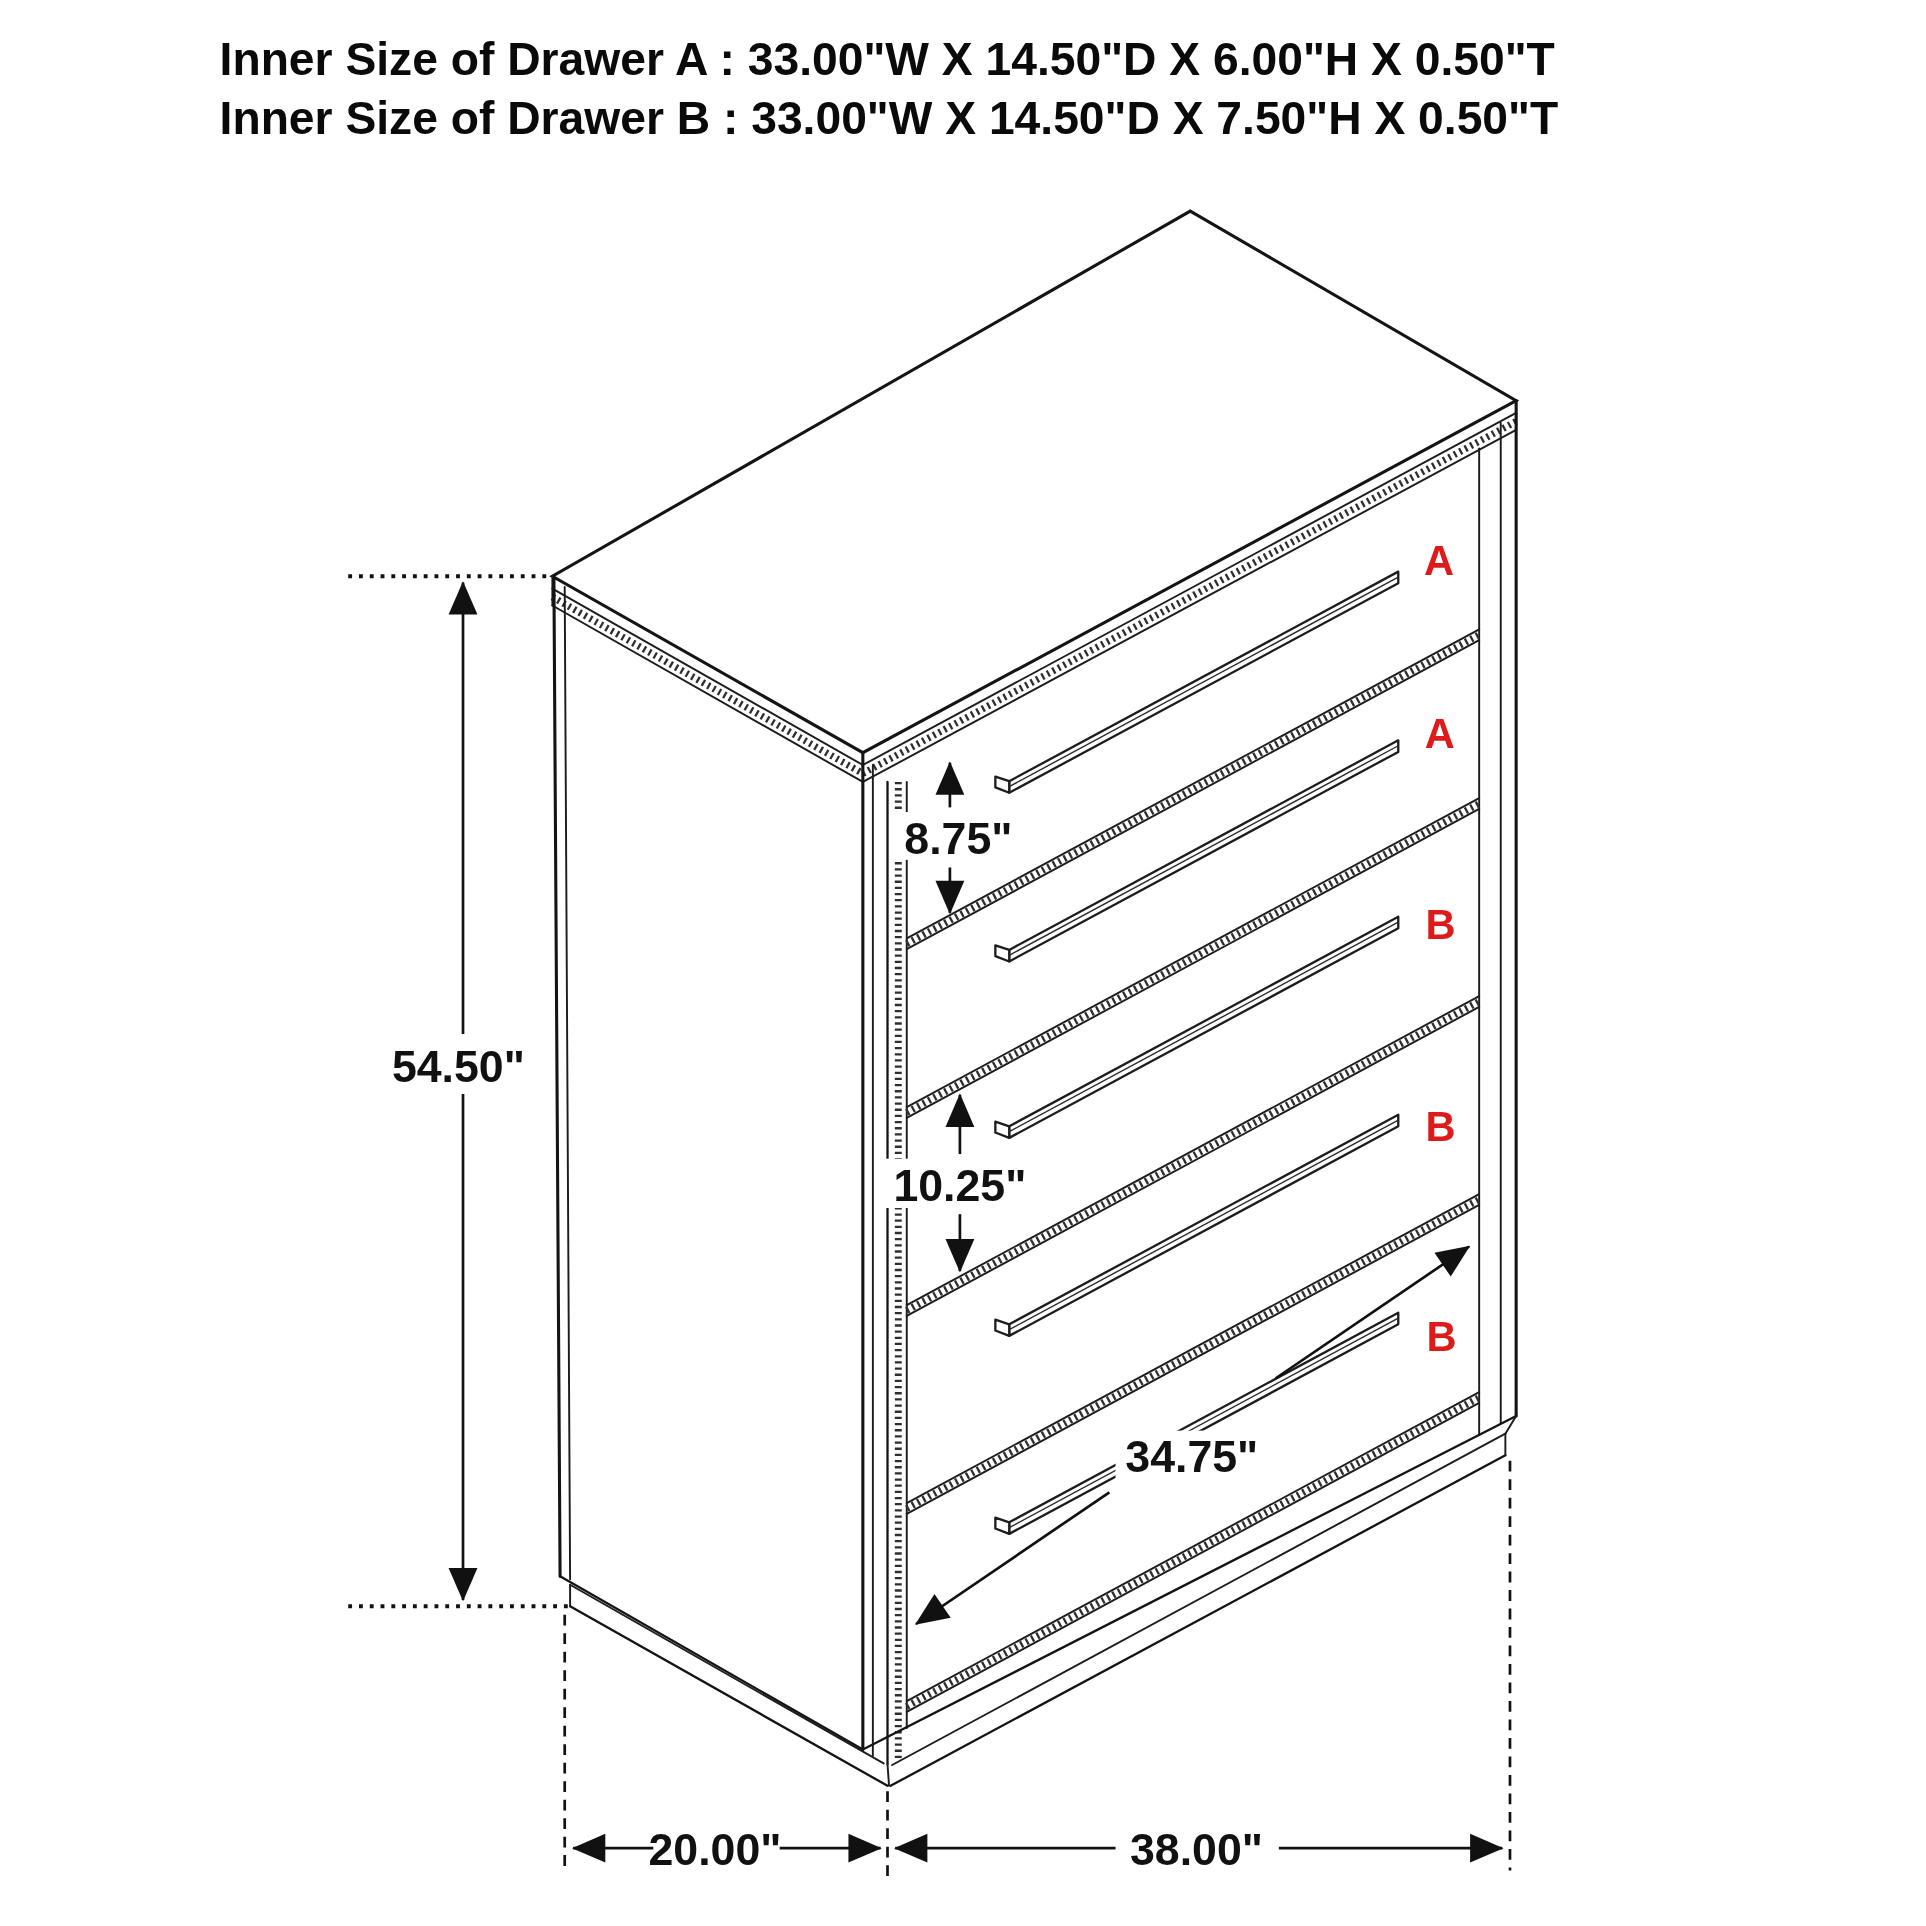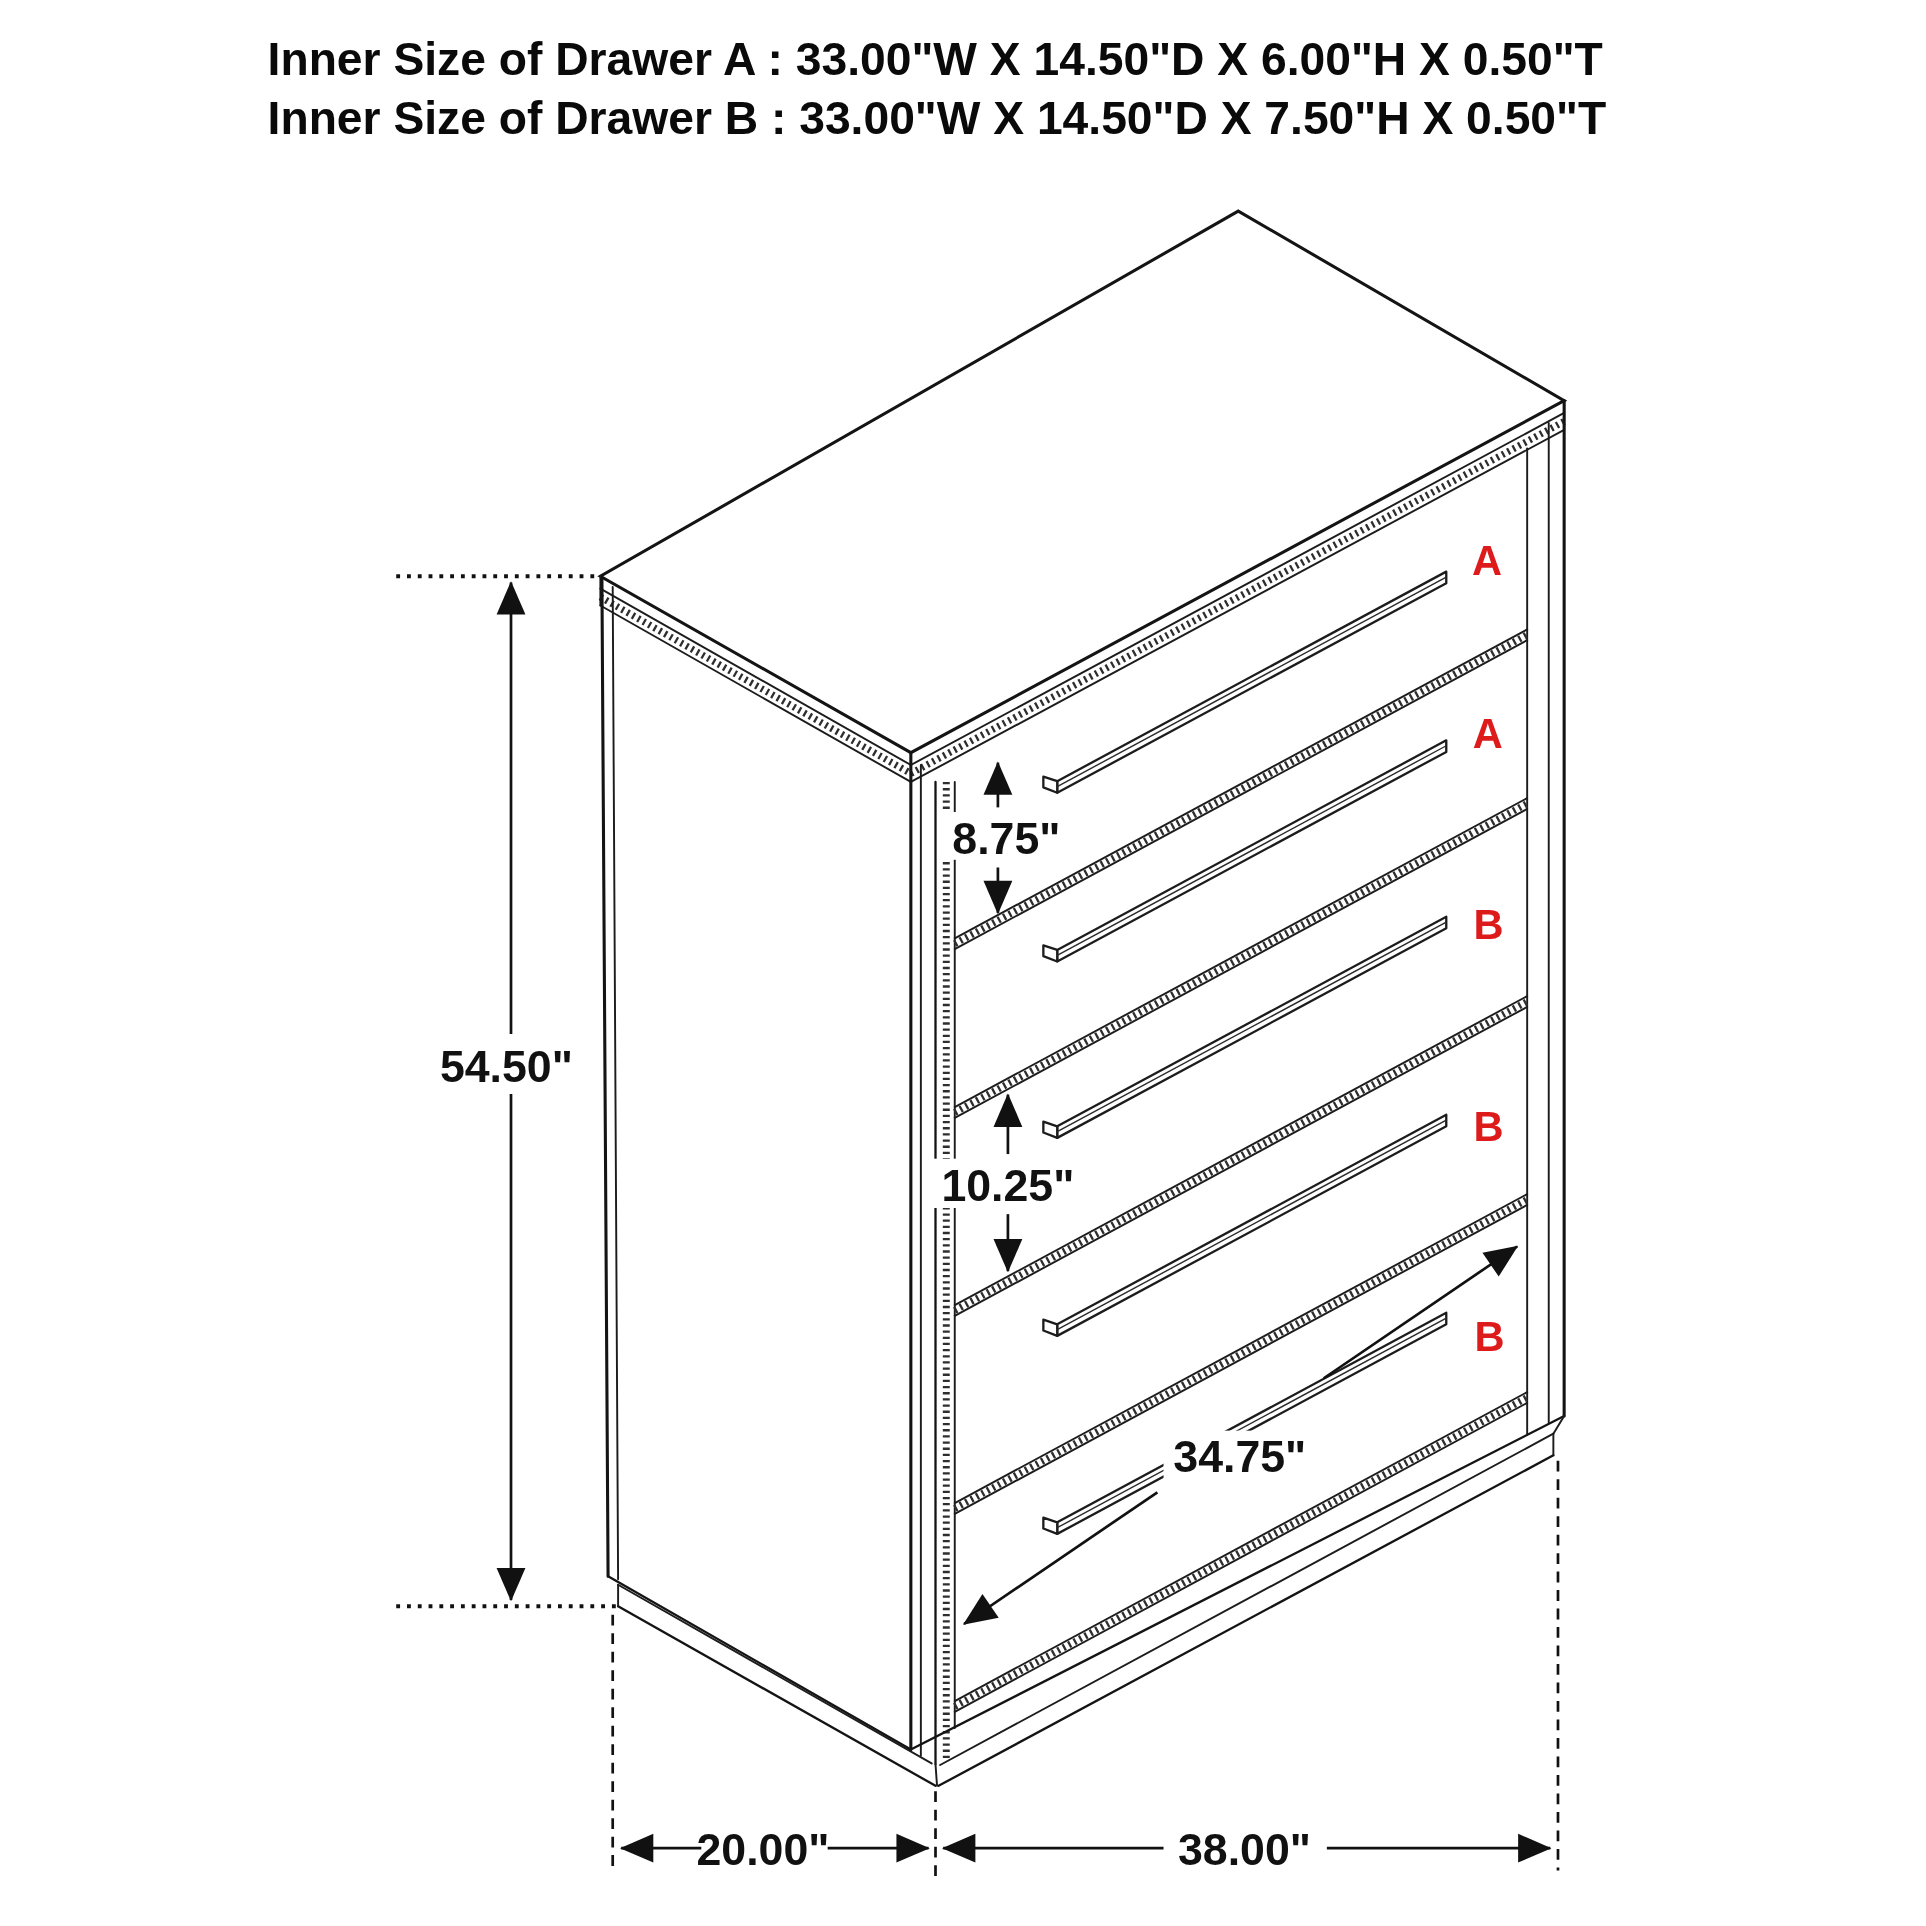--- a/index.html
+++ b/index.html
@@ -1,17 +1,17 @@
 <!DOCTYPE html>
 <html style="font-size:12.3px"><head>
 <meta charset="utf-8">
 <style>
   html,body{margin:0;padding:0;background:#ffffff;}
   .page{position:relative;width:1850px;height:1926px;background:#ffffff;overflow:hidden;
-        font-family:"Liberation Sans", sans-serif;padding-left:48px;}
+        font-family:"Liberation Sans", sans-serif;}
   svg{display:block}
   .outline{stroke:#141414;stroke-width:4;fill:none;stroke-linecap:round;}
   .ln3{stroke:#141414;stroke-width:3;fill:none;stroke-linecap:round;}
   .ln2{stroke:#1c1c1c;stroke-width:2.5;fill:none;stroke-linecap:round;}
   .ln1{stroke:#2a2a2a;stroke-width:1.8;fill:none;}
   .face{fill:#ffffff;stroke:none;}
   .stipple{stroke:#2e2e2e;stroke-width:9;fill:none;stroke-dasharray:3 5;}
   .dimline{stroke:#111111;stroke-width:3.5;fill:none;}
   .refdot{stroke:#111111;stroke-width:5;fill:none;stroke-dasharray:5 9;}
   .extdash{stroke:#111111;stroke-width:3.5;fill:none;stroke-dasharray:14 10;}

